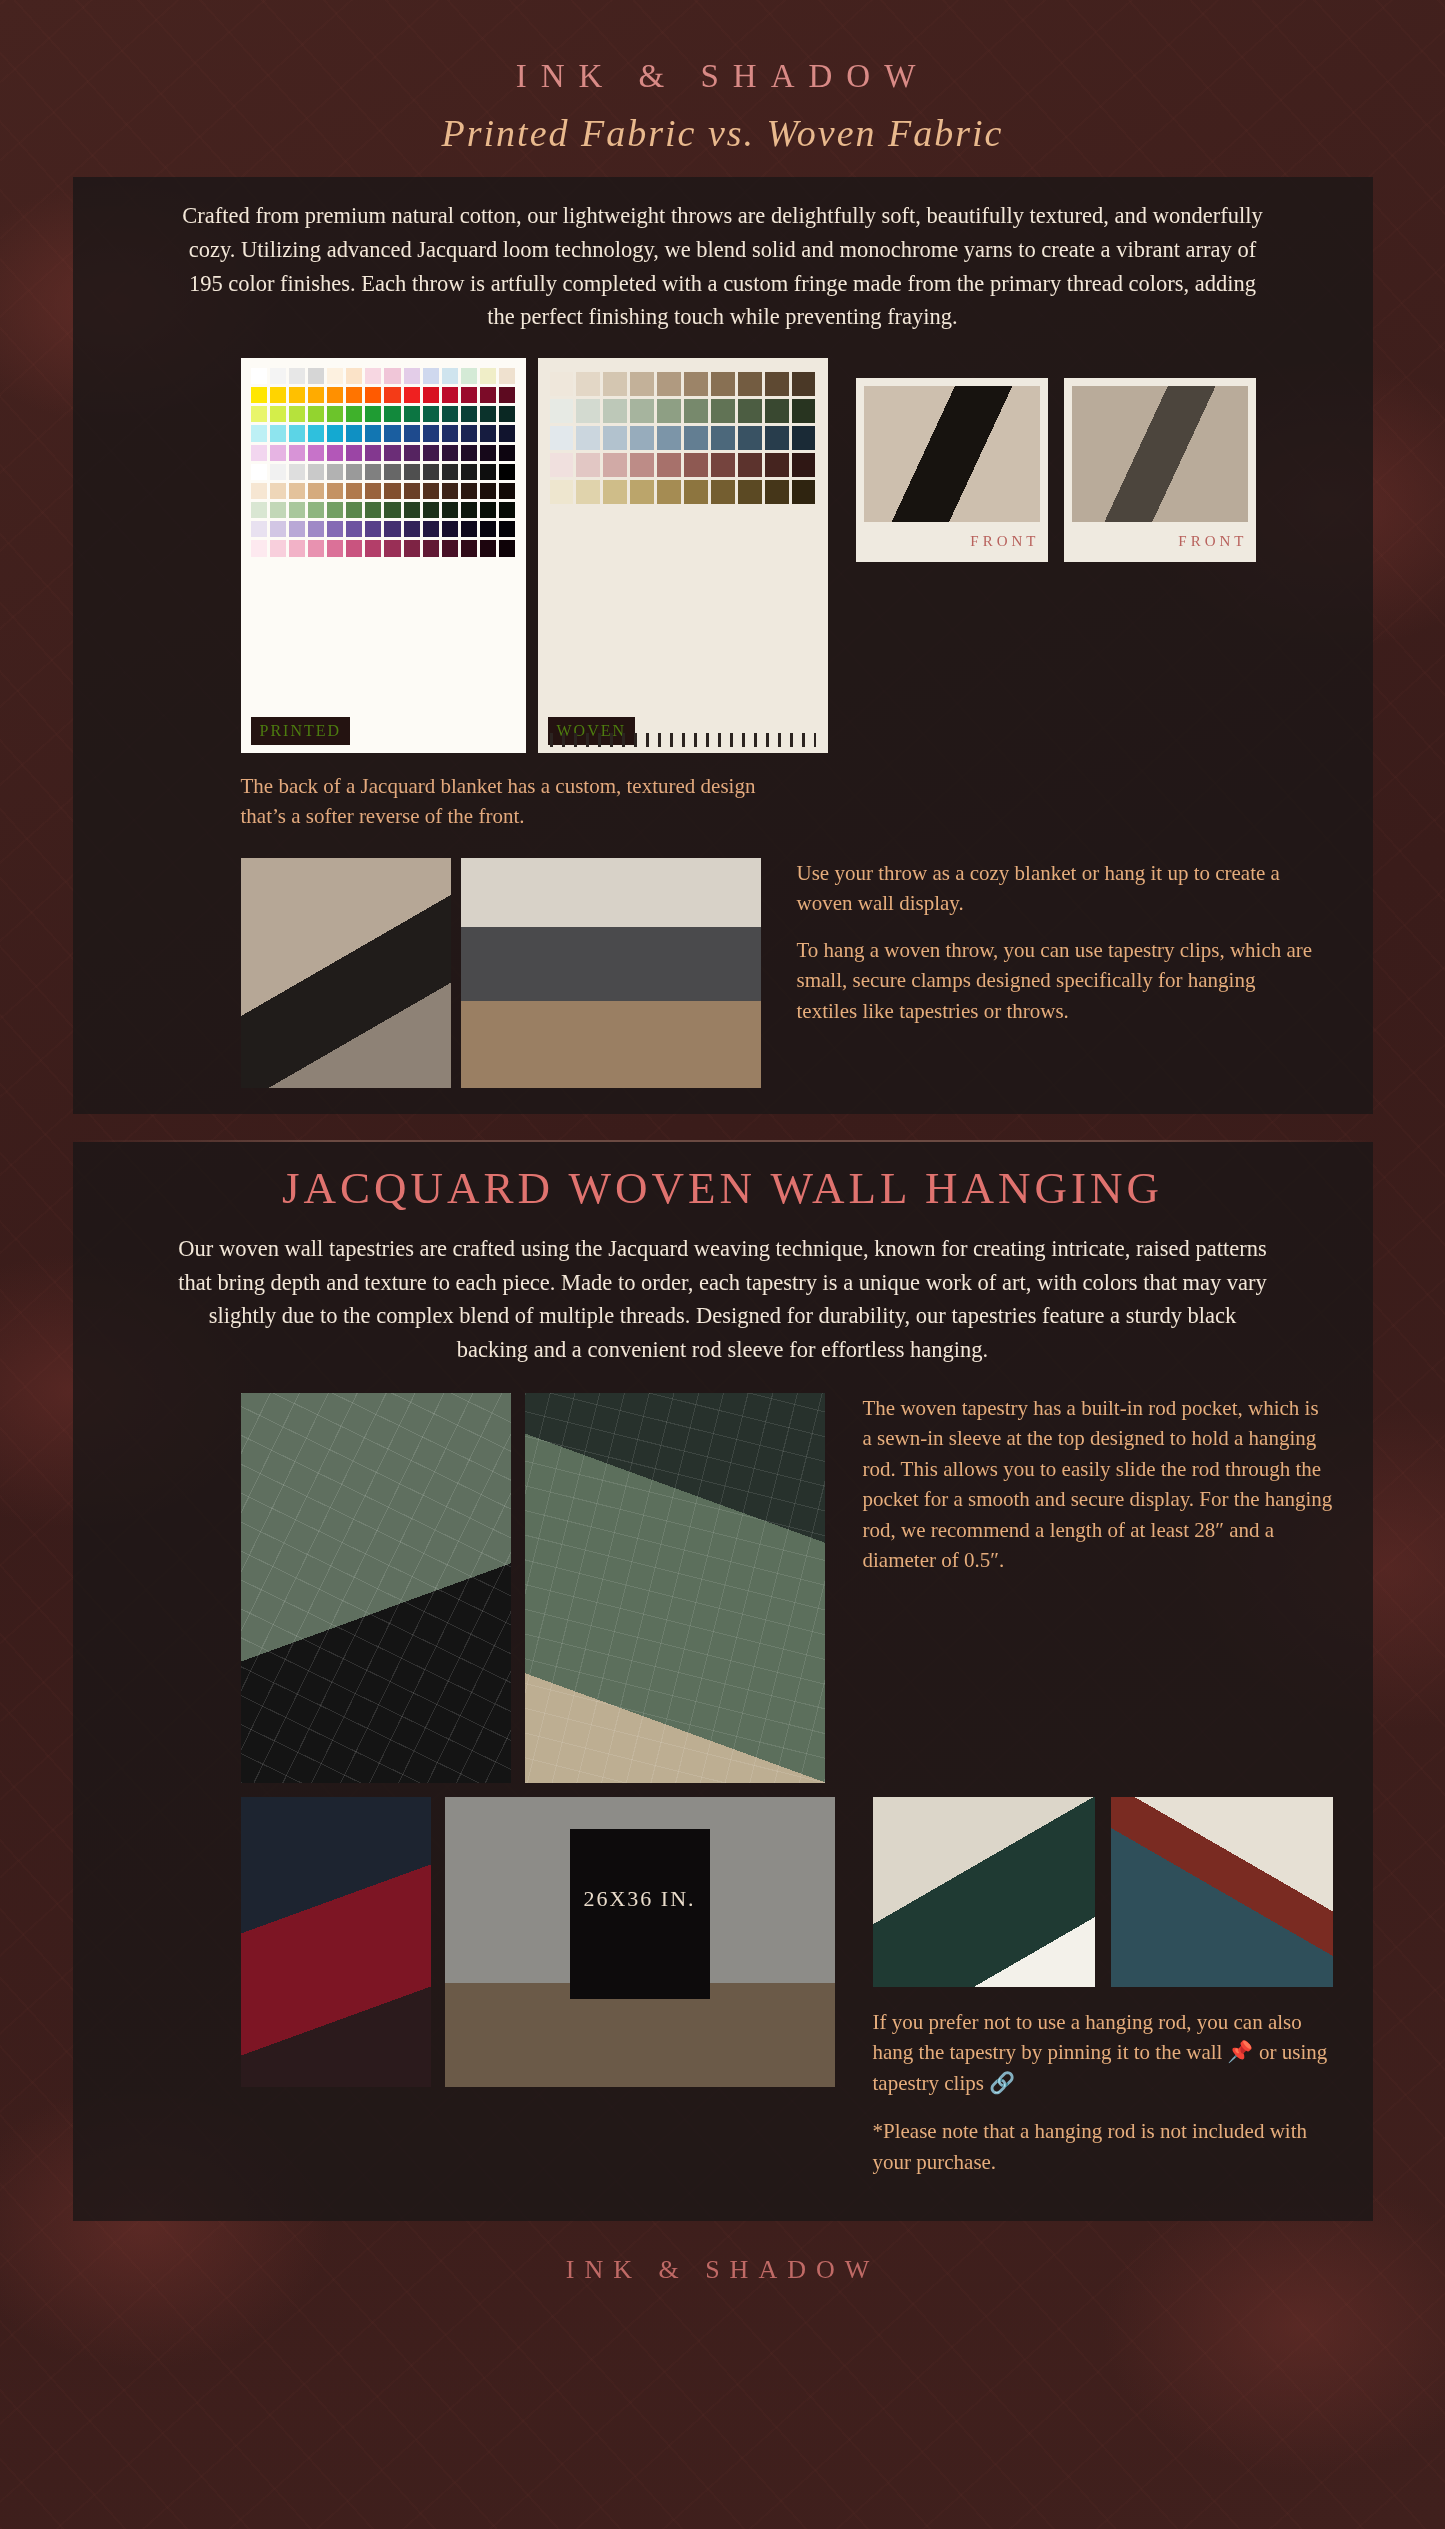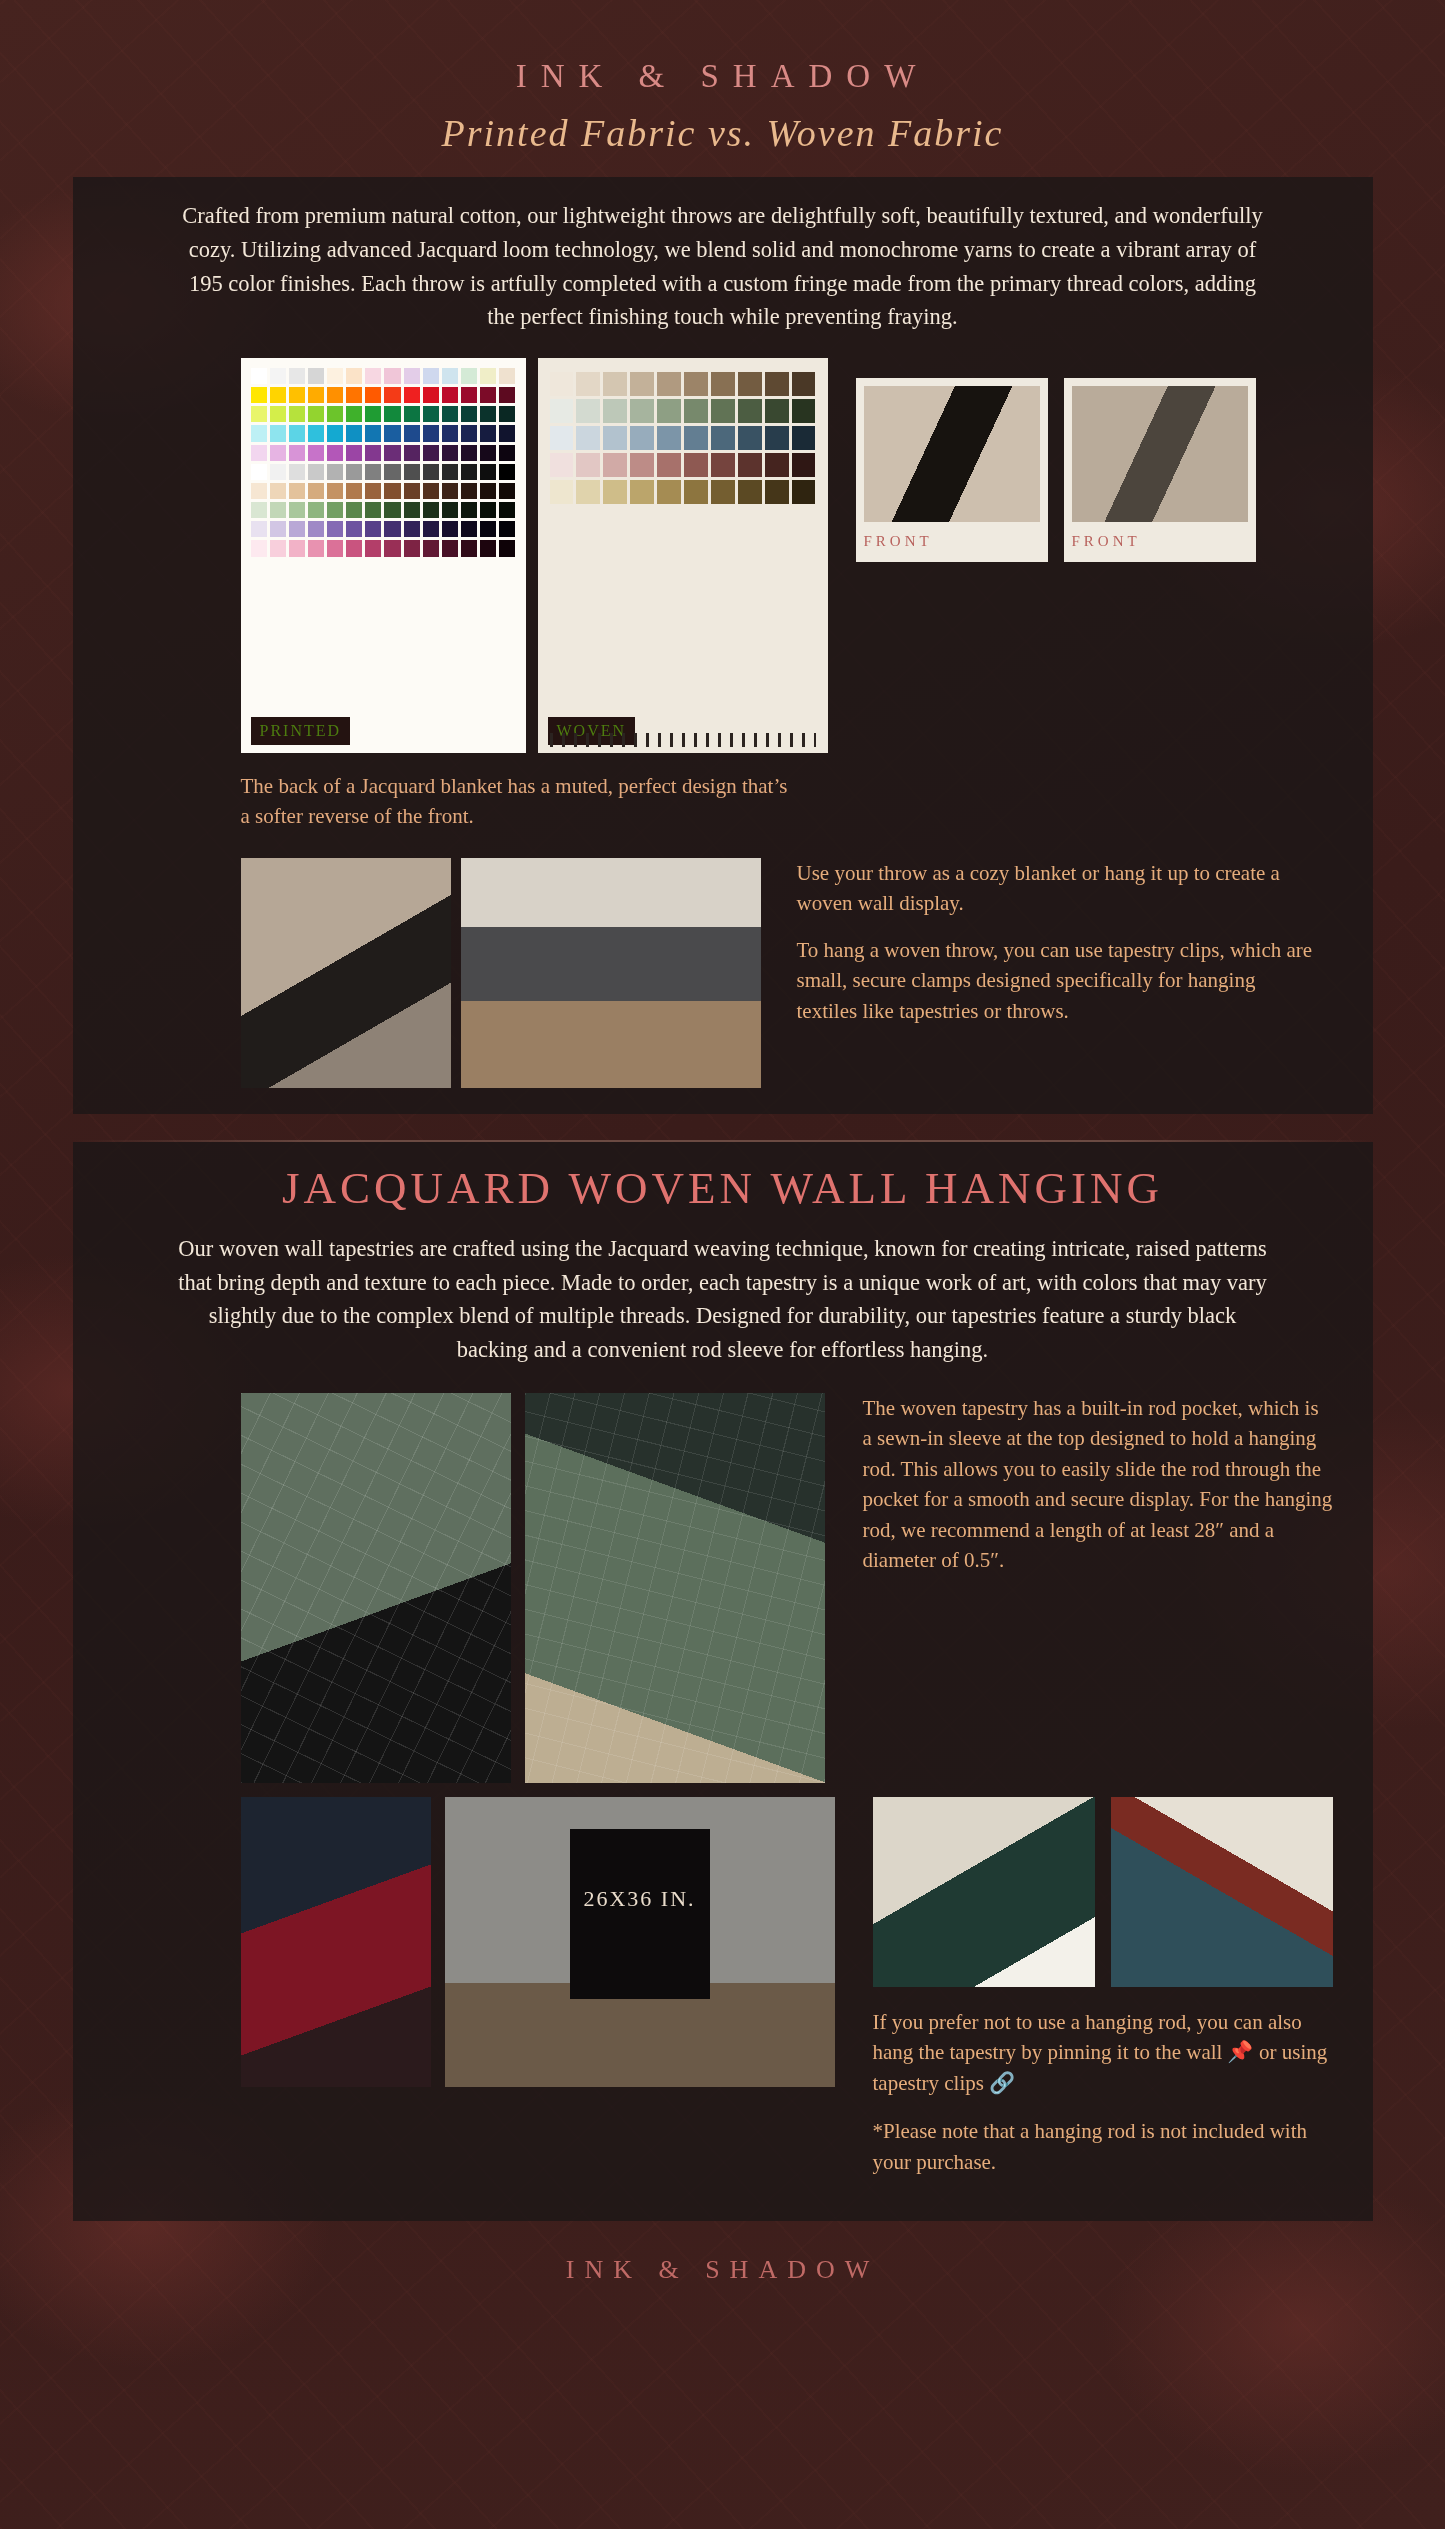--- a/index.html
+++ b/index.html
@@ -117,21 +117,21 @@
     width:400px;
     margin-left:16px;
     color:#e8b07e;
     font-size:21px;
     line-height:1.42;
   }
 
   .fb-wrap { display:flex; gap:16px; margin-top:20px; }
   .fb-card {
     width:224px; background:#efeae0; padding:8px 8px 4px;
-    text-align:left;
+    text-align:right;
   }
   .fb-img { width:100%; height:136px; }
   .fb-cap {
     color:#b8615c; font-size:15px; letter-spacing:4px;
     padding:9px 0 6px;
   }
 
   .caption-muted {
     width:560px;
     margin:18px 0 0 168px;
@@ -416,21 +416,21 @@
             <div class="fb-cap">FRONT</div>
           </div>
           <div class="fb-card">
             <div class="fb-img" style="background:linear-gradient(115deg,#b9ab9a 0 40%,#4c453d 40% 60%,#b9ab9a 60% 100%);"></div>
             <div class="fb-cap">FRONT</div>
           </div>
         </div>
       </div>
     </div>
 
-    <div class="caption-muted">The back of a Jacquard blanket has a muted, perfect design that’s a softer reverse of the front.</div>
+    <div class="caption-muted">The back of a Jacquard blanket has a custom, textured design that’s a softer reverse of the front.</div>
 
     <div class="row row2">
       <div class="ph img-a" style="background:linear-gradient(150deg,#b6a796 0 45%,#201c1a 45% 70%,#8e8276 70% 100%);"></div>
       <div class="ph img-b" style="background:linear-gradient(180deg,#d8d2c8 0 30%,#4a4a4c 30% 62%,#9a7f63 62% 100%);"></div>
       <div class="row2-text">
         <p>Use your throw as a cozy blanket or hang it up to create a woven wall display.</p>
         <p> To hang a woven throw, you can use tapestry clips, which are small, secure clamps designed specifically for hanging textiles like tapestries or throws.</p>
       </div>
     </div>
   </div>

